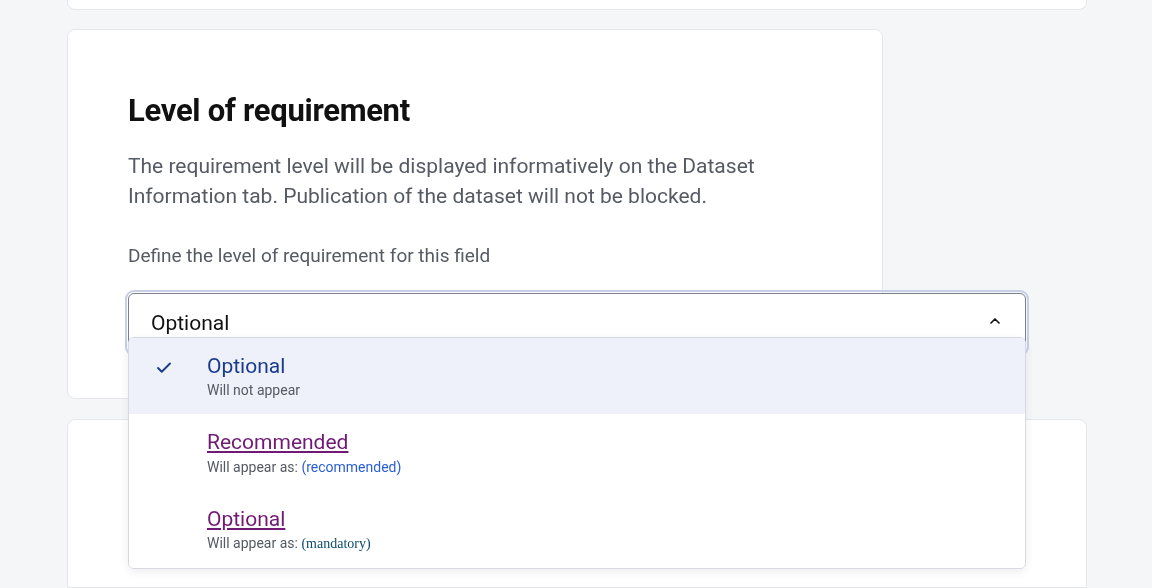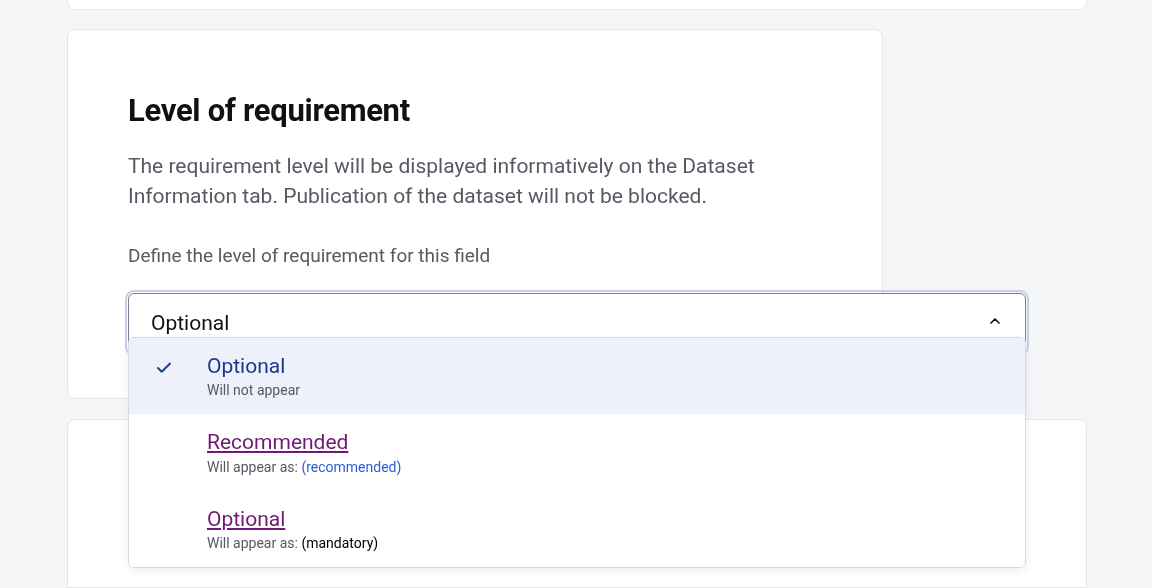--- a/index.html
+++ b/index.html
@@ -140,21 +140,22 @@
     }
     .option-subtext {
       font-size: 14px;
       color: #555a63;
     }
     .appear-as-recommended {
       color: #2a5ed6;
       margin-top: 20px;
     }
     .appear-as-mandatory {
-      color: #000000;
+      color: #0c4a6e;
+      font-family: Liberation Serif, serif;
     }
   </style>
 </head>
 <body>
 
 <div class="card-top-edge"></div>
 
 <div class="card-main">
   <h2 class="section-heading">Level of requirement</h2>
   <p class="section-description">The requirement level will be displayed informatively on the Dataset Information tab. Publication of the dataset will not be blocked.</p>

